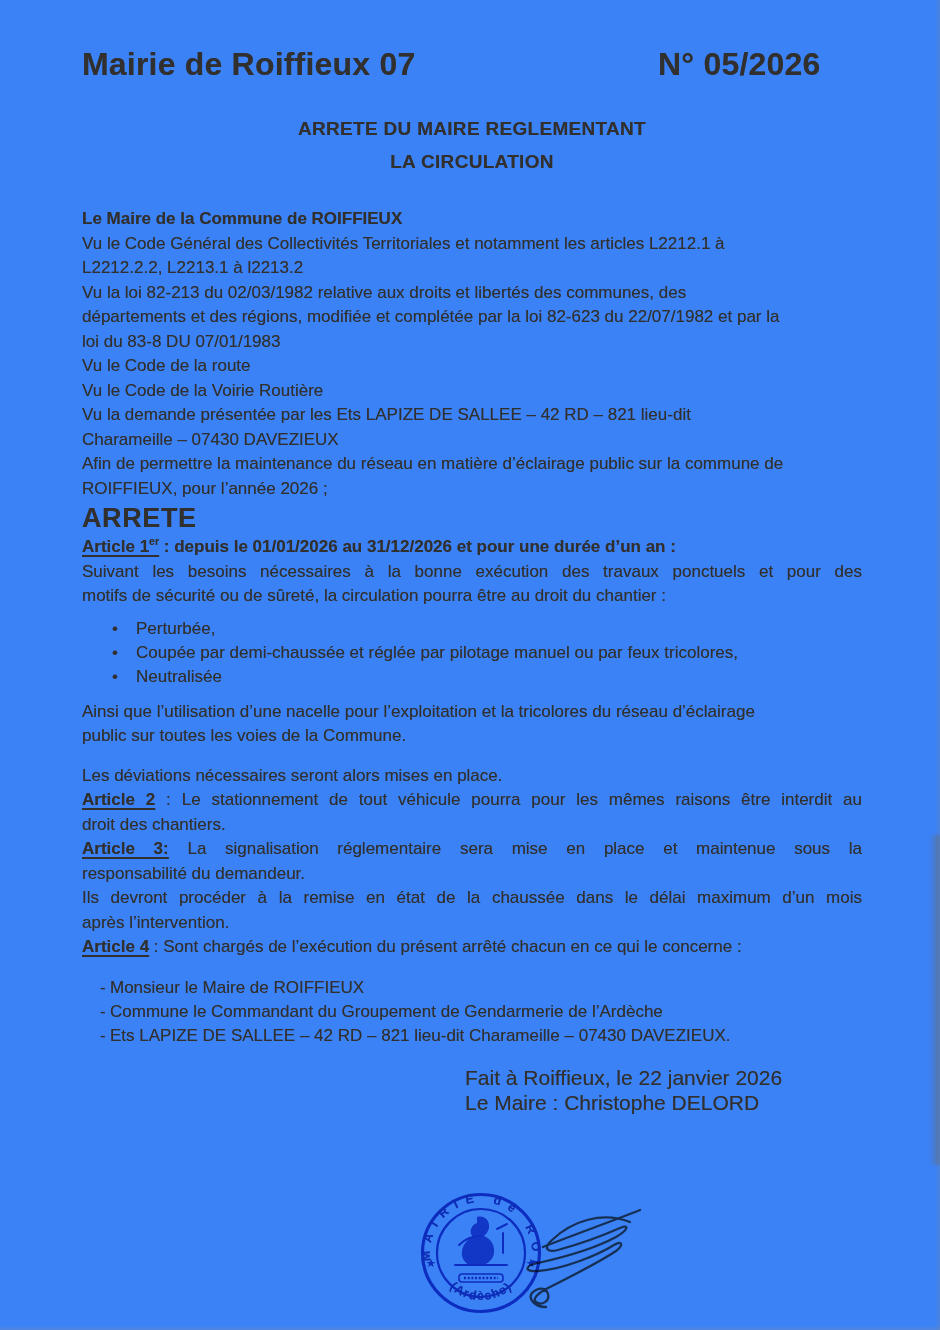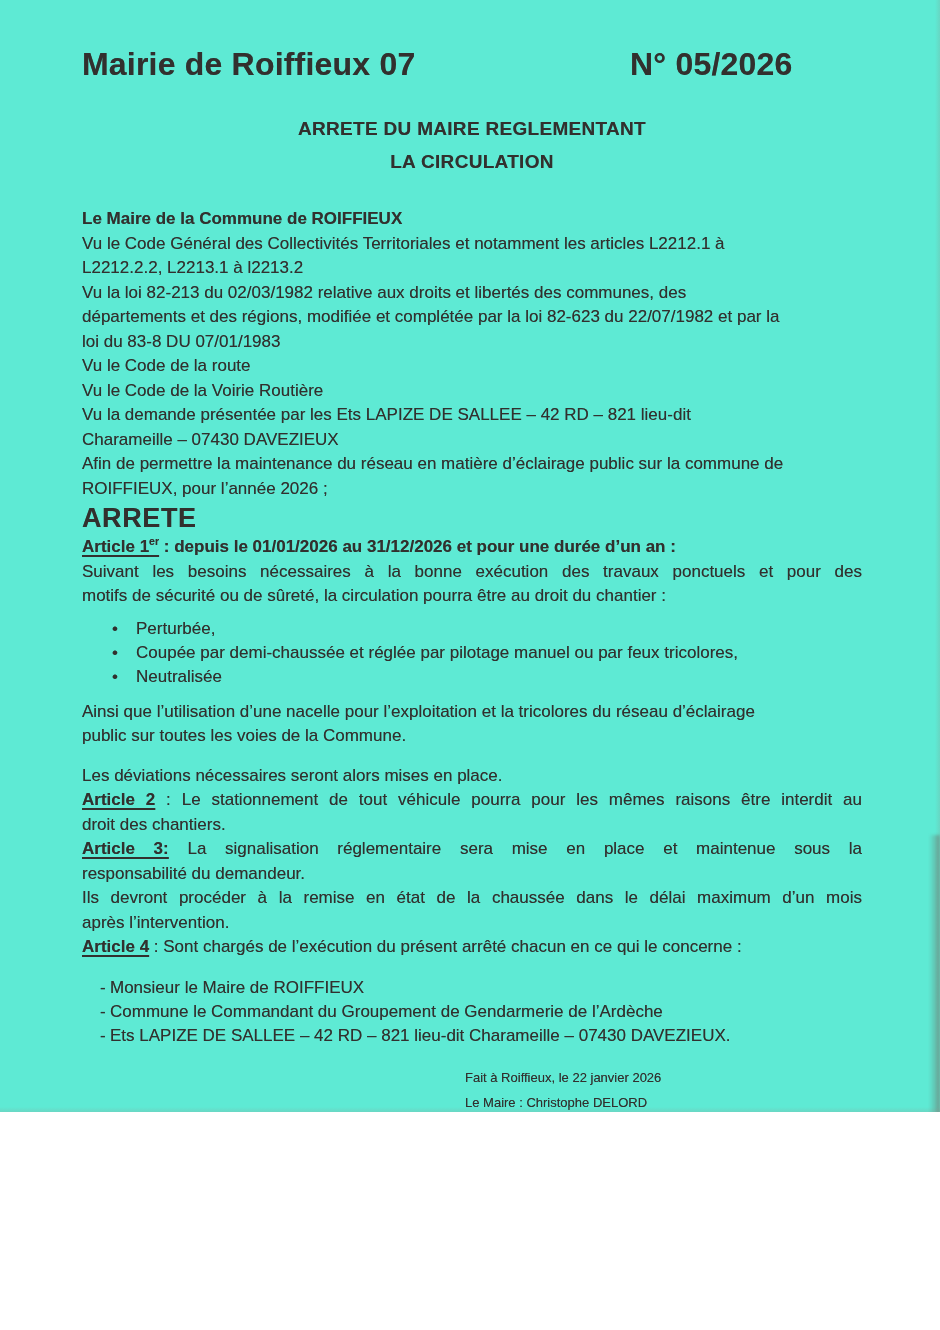--- a/index.html
+++ b/index.html
@@ -1,29 +1,29 @@
 <!DOCTYPE html>
 <html><head>
 <meta charset="utf-8">
 <style>
   * { box-sizing: border-box; }
   html,body { margin:0; padding:0; background:#ffffff; }
   .page {
     position: relative;
-    width: 940px; height: 1112px;
-    background: #5eead4;
+    width: 940px; height: 1330px;
+    background: #3b82f6;
     font-family: "Liberation Sans", "DejaVu Sans", sans-serif;
     color: #32302e;
     overflow: hidden;
     text-shadow: 0 0 .5px rgba(50,48,46,.55);
   }
   .content { position:absolute; left:82px; top:0; width:780px; z-index:1; }
 
   .hdr { position:relative; margin-top:46px; height:42px; font-weight:700; font-size:32px; letter-spacing:.2px; white-space:nowrap; }
-  .hdr .num { position:absolute; left:548px; top:0; }
+  .hdr .num { position:absolute; left:576px; top:0; }
 
   .title { margin-top:24px; text-align:center; font-weight:700; font-size:19px; line-height:33px; letter-spacing:.3px; }
 
   .body-txt { font-size:17px; line-height:24.5px; }
   .preamble { margin-top:29px; }
   .line { white-space:nowrap; }
   .b { font-weight:700; }
   .ul { text-decoration:underline; text-underline-offset:3px; text-decoration-thickness:1.6px; }
   sup { font-size:.62em; vertical-align:super; line-height:0; }
 
@@ -39,21 +39,21 @@
 
   .para-nacelle { margin-top:11px; }
   .para-dev { margin-top:15px; }
   .art { margin-top:0; }
 
   .dashlist { margin-top:16px; line-height:24.3px; }
   .dash-row { display:flex; }
   .dash-mark { flex:0 0 auto; padding-left:18px; width:28px; }
   .dash-row .txt { white-space:nowrap; }
 
-  .sig { margin-top:17px; margin-left:383px; font-size:13px; line-height:25px; }
+  .sig { margin-top:17px; margin-left:383px; font-size:21px; line-height:25px; }
   .sig .line { white-space:nowrap; }
 
   .stamp-svg { position:absolute; left:419px; top:1191px; width:124px; height:124px; z-index:2; mix-blend-mode:multiply; opacity:.95; }
   .autograph-svg { position:absolute; left:490px; top:1195px; width:200px; height:130px; z-index:3; mix-blend-mode:multiply; }
 
   .edge-r { position:absolute; right:0; top:0; width:5px; height:100%; background:linear-gradient(to right, rgba(0,0,0,0), rgba(140,135,125,.20)); z-index:4; }
   .edge-smudge { position:absolute; right:0; top:835px; width:11px; height:330px; background:linear-gradient(to right, rgba(0,0,0,0), rgba(108,104,96,.55)); filter:blur(1.5px); z-index:4; }
   .edge-b { position:absolute; left:0; bottom:0; width:100%; height:5px; background:linear-gradient(to bottom, rgba(0,0,0,0), rgba(150,146,138,.22)); z-index:4; }
 </style>
 </head>

